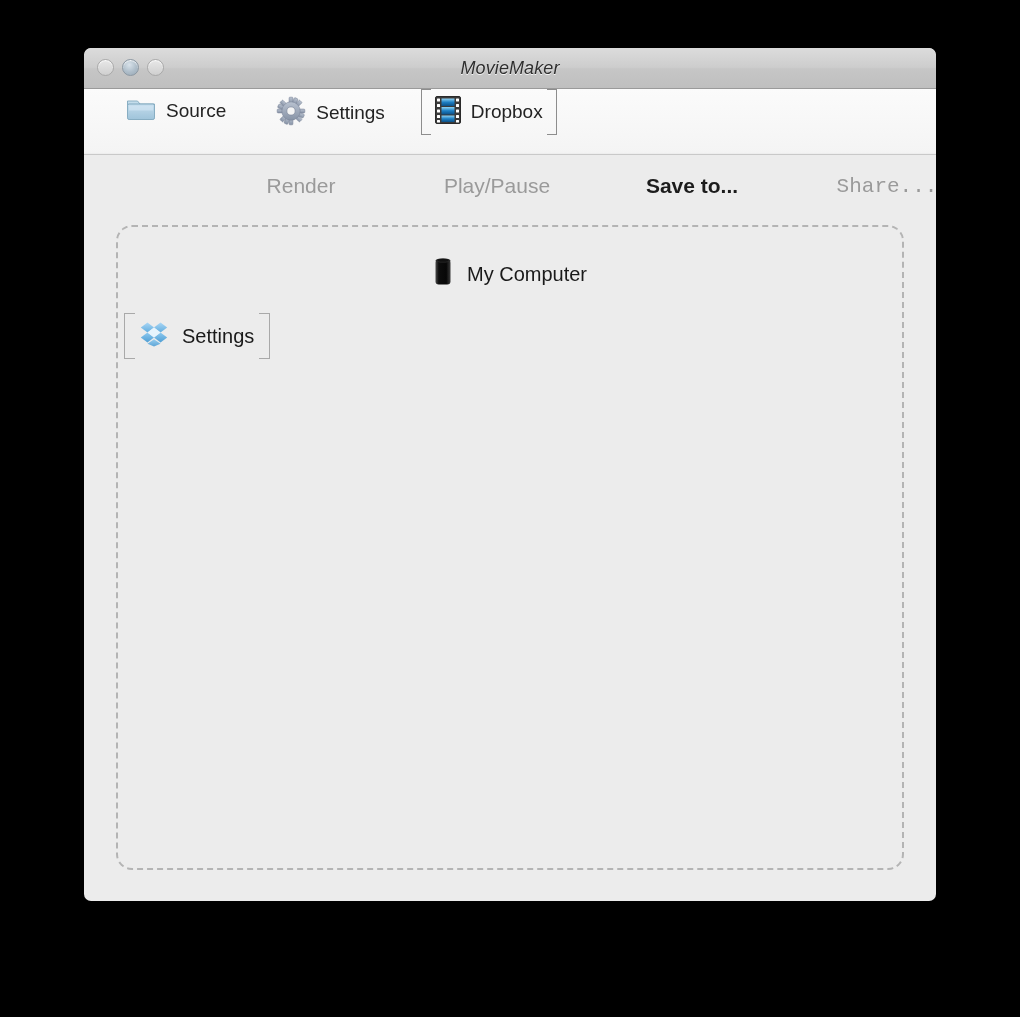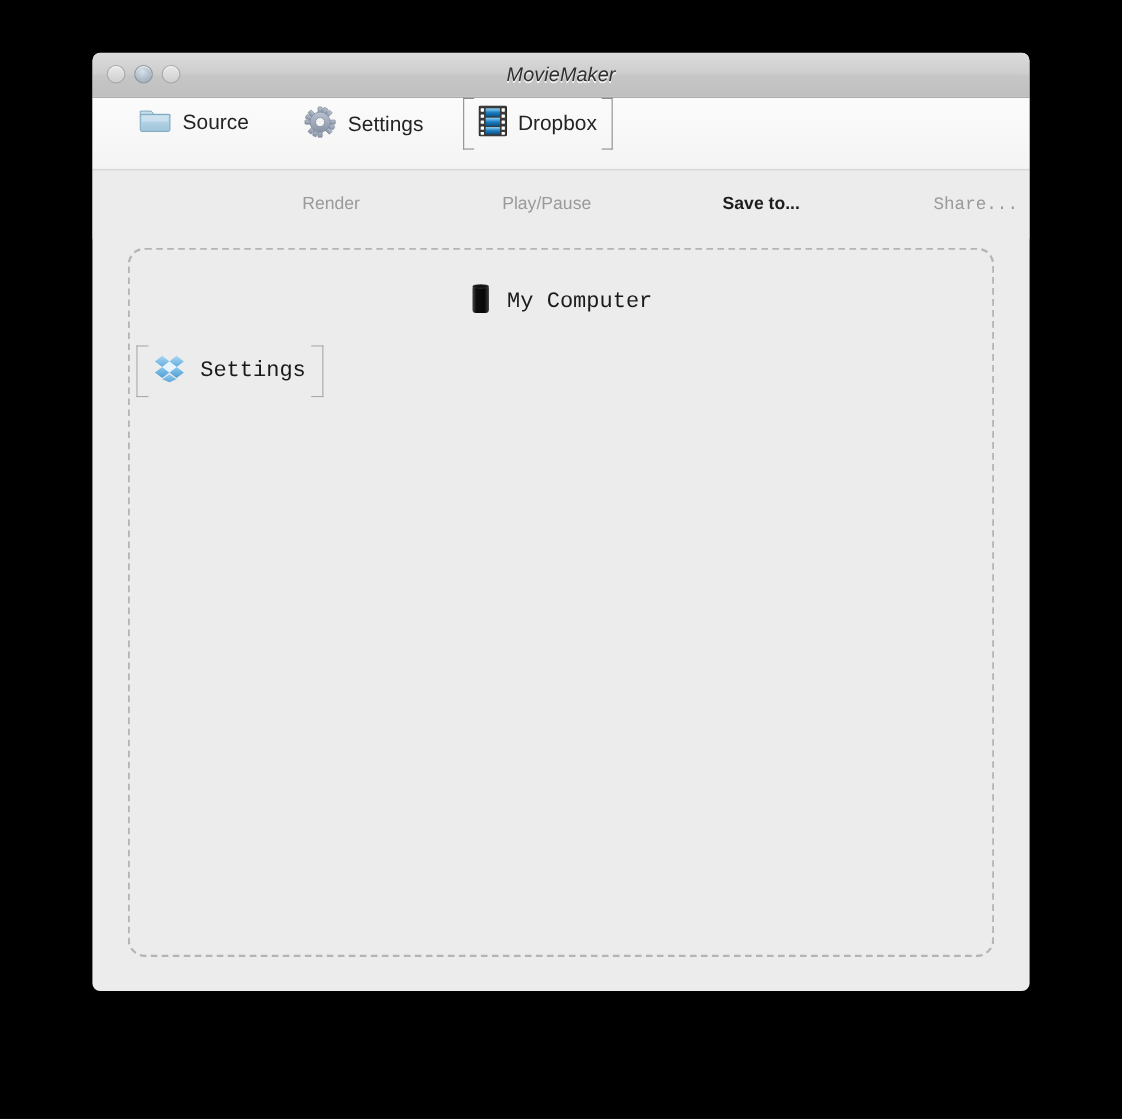--- a/index.html
+++ b/index.html
@@ -129,21 +129,21 @@
 
   
   .subtabs {
     position: relative;
     height: 62px;
     display: flex;
     align-items: center;
     background: #ececec;
   }
   .subtab {
-    font-size: 16px;
+    font-size: 21px;
     color: #9a9a9a;
     white-space: nowrap;
     text-align: center;
     cursor: default;
   }
   .subtab.active {
     color: #1c1c1c;
     font-weight: bold;
   }
   .st0 { position: absolute; left: 150px;  width: 134px; }
@@ -177,21 +177,20 @@
     gap: 14px;
     padding: 8px 16px;
     width: max-content;
     margin: 0 auto 14px auto;
     cursor: default;
   }
   .dest .dest-label {
     font-size: 20px;
     color: #1a1a1a;
     white-space: nowrap;
-    font-family: Liberation Mono, monospace;
   }
   .dest.selected::before,
   .dest.selected::after {
     content: "";
     position: absolute;
     top: 0;
     bottom: 0;
     width: 10px;
     border-top: 1px solid #a9a9a9;
     border-bottom: 1px solid #a9a9a9;

